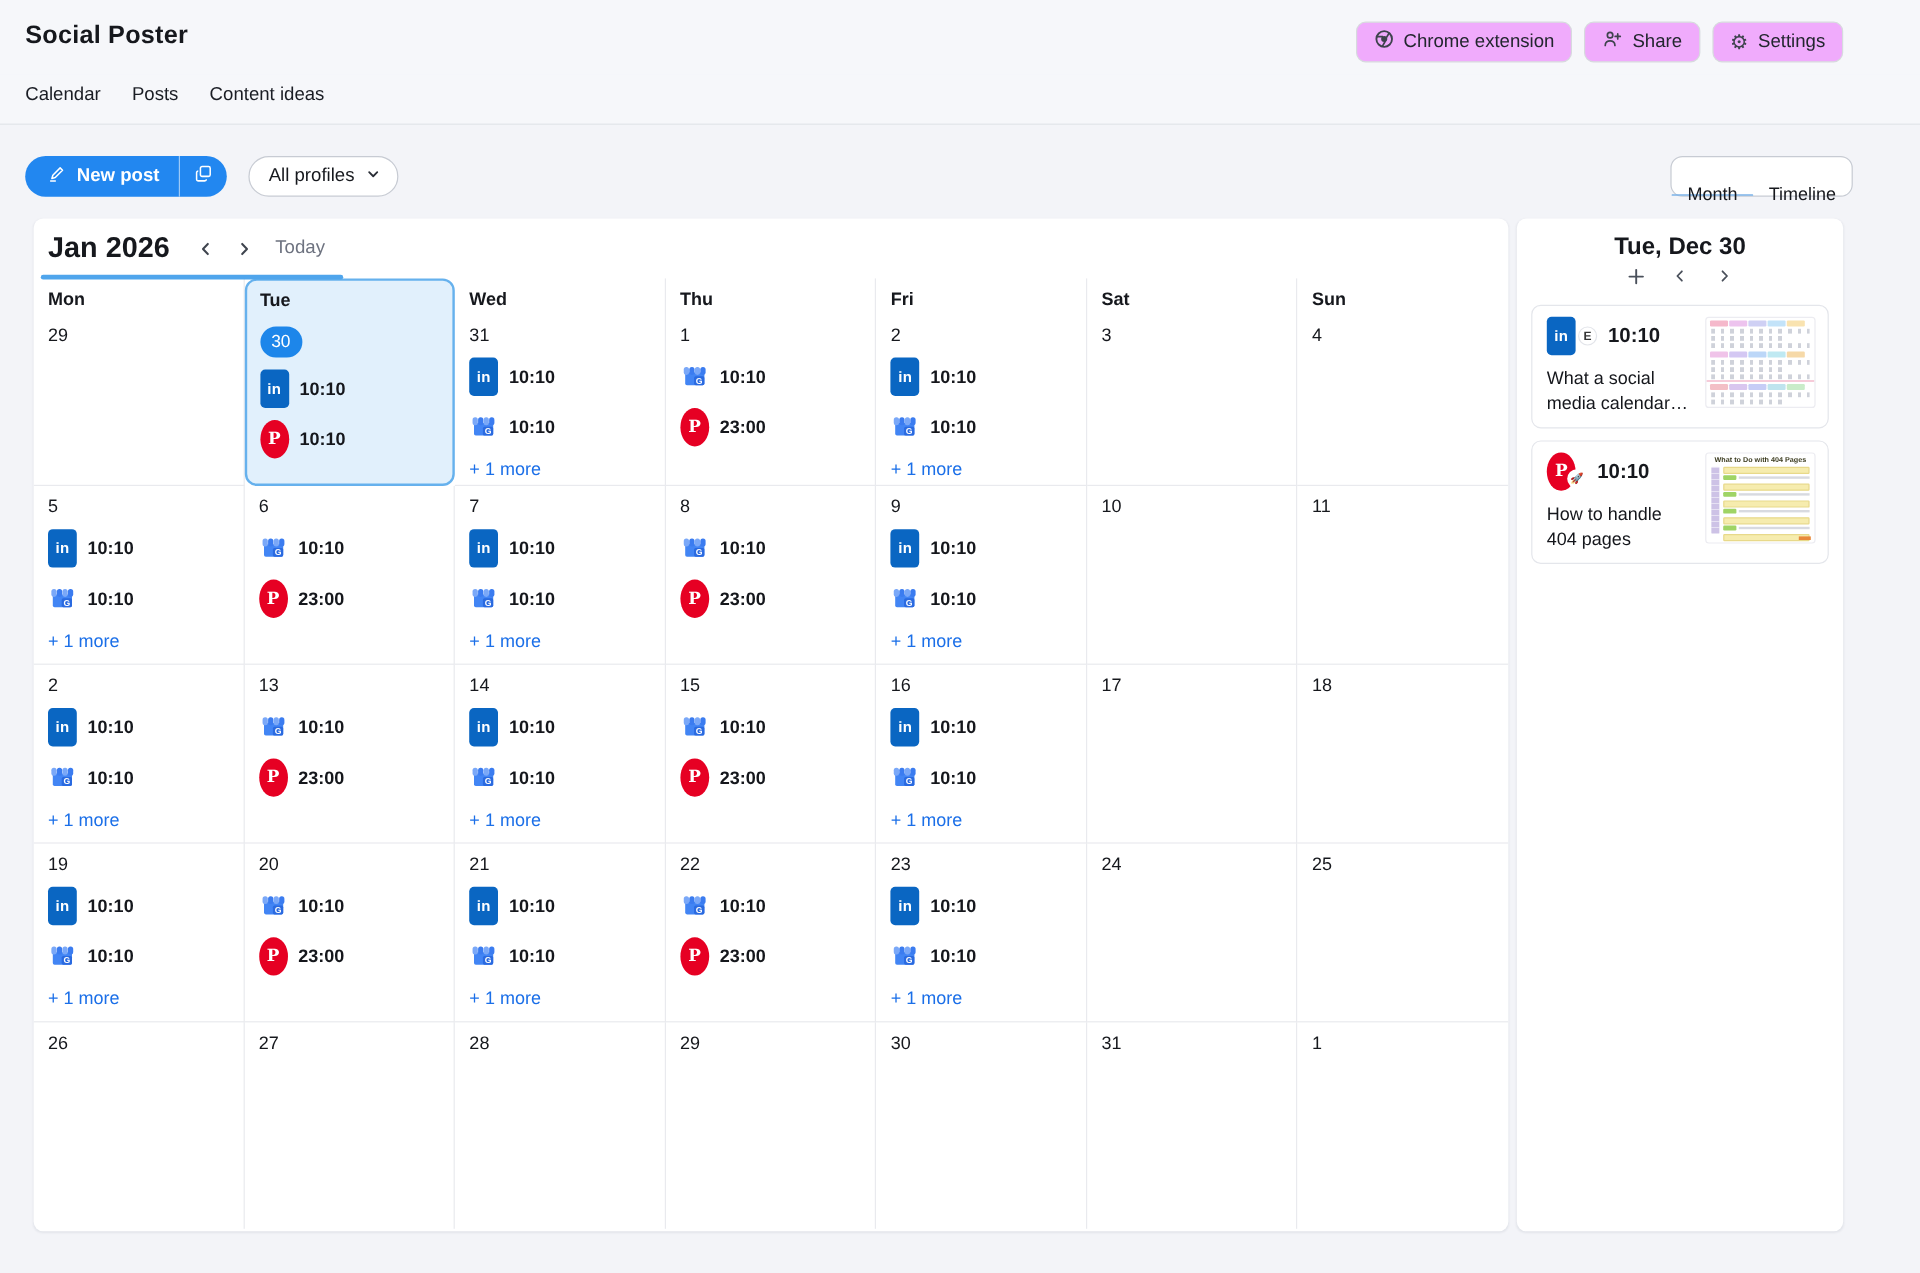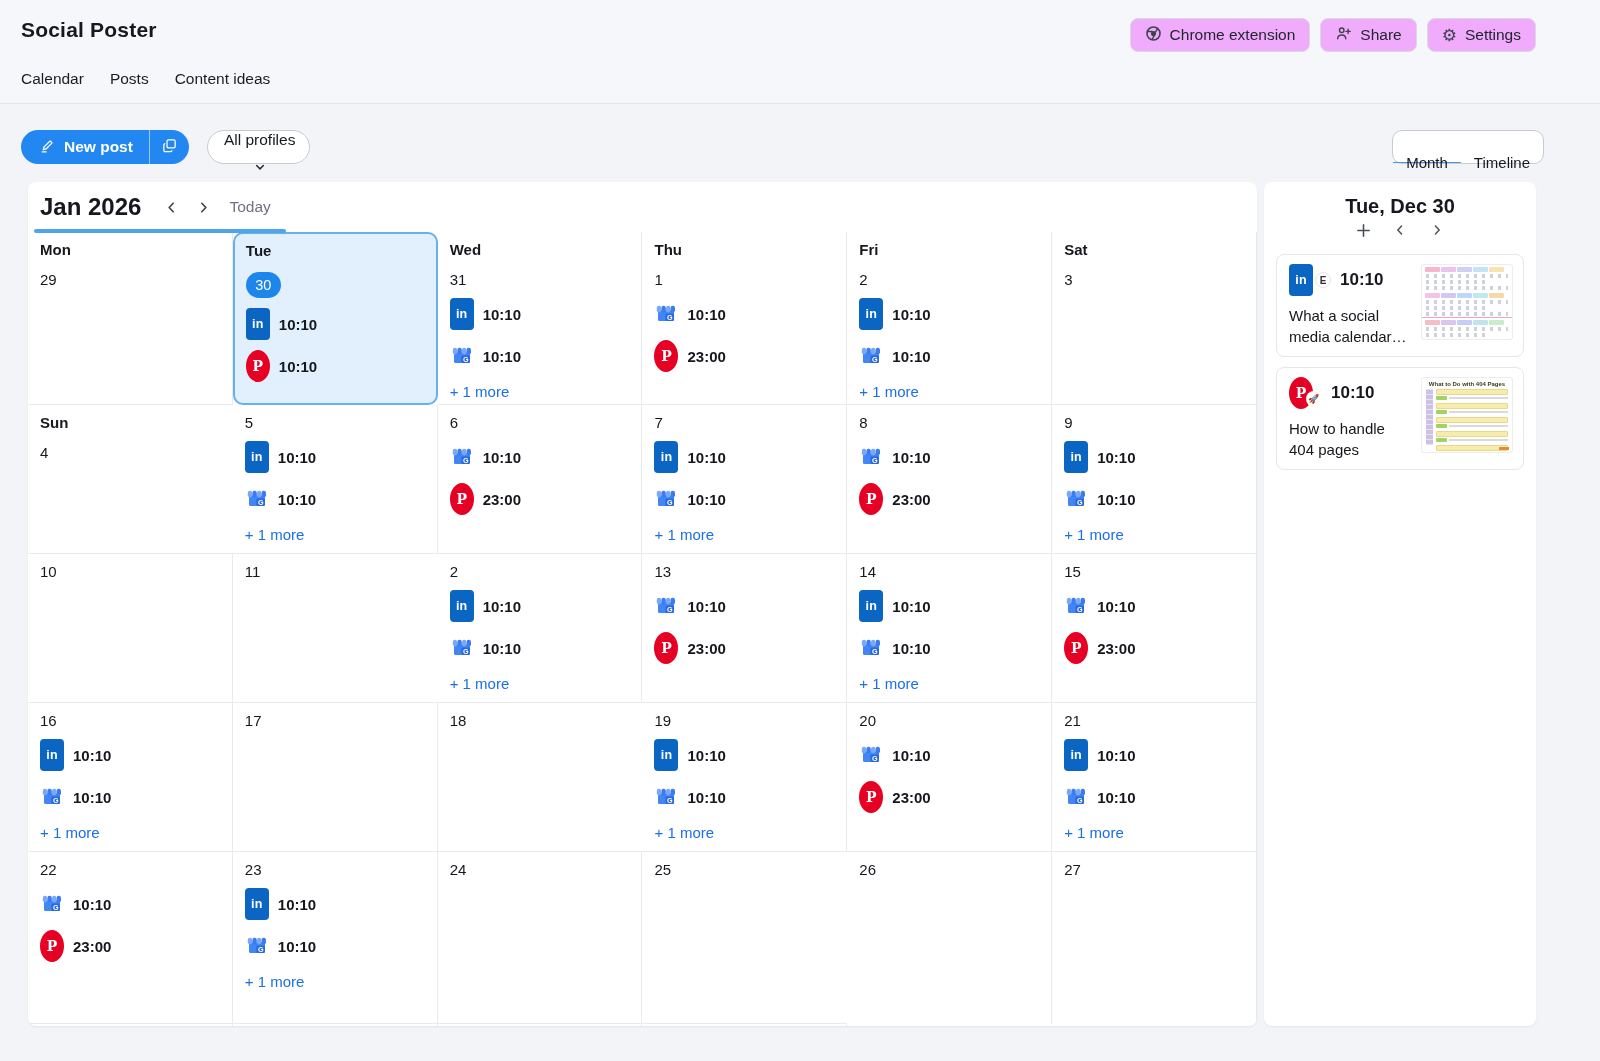--- a/index.html
+++ b/index.html
@@ -25,38 +25,38 @@
   
   .toolbar { display:flex; align-items:center; margin:26px 56px 0 21px; }
   .newpost { display:flex; height:34px; border-radius:17px; overflow:hidden;
              background:#2287f0; color:#fff; cursor:pointer; }
   .newpost-main { display:flex; align-items:center; gap:8px; padding:0 16px 0 18px;
                   font-size:15.5px; font-weight:600; }
   .newpost-sep { width:1px; background:rgba(255,255,255,.55); margin:0; }
   .newpost-copy { display:flex; align-items:center; padding:0 11px; }
   .profiles { display:flex; align-items:center; gap:10px; height:34px; margin-left:18px;
               padding:0 14px 0 16px; background:#fff; border:1px solid #c7cbd3;
-              border-radius:17px; font-size:15.5px; cursor:pointer;flex-direction:column; }
+              border-radius:17px; font-size:15.5px; cursor:pointer; }
   .seg { display:flex; margin-left:auto; background:#fff; border:1px solid #c7cbd3;
          border-radius:10px; height:34px; }
   .seg-opt { display:flex; align-items:center; padding:0 13px; font-size:15px;
              cursor:pointer; border-radius:9px;margin-top:31px; }
   .seg-opt.selected { background:#d9ecfd; box-shadow:inset 0 0 0 1.5px #4c95de; }
   
   .main { display:flex; gap:7px; padding:18px 64px 0 28px; }
   .card { background:#fff; border-radius:8px; box-shadow:0 1px 2px rgba(20,30,50,.07); }
   .cal-card { flex:1; height:844px; position:relative; overflow:hidden; }
   .cal-head { display:flex; align-items:center; height:50px; padding:0 14px 0 12px; }
   .cal-title { font-size:24px; font-weight:700; margin-right:14px; }
   .nav-btn { width:32px; height:32px; display:flex; align-items:center; justify-content:center;
              cursor:pointer; border-radius:6px; }
   .today-btn { font-size:15.5px; color:#6e7380; margin-left:10px; cursor:pointer; }
   .scroll-thumb { position:absolute; top:47px; left:6px; width:252px; height:4px;
                   background:#4fa5ec; border-radius:2px; }
-  .grid { display:grid; grid-template-columns:repeat(6,1fr);
+  .grid { display:grid; grid-template-columns:repeat(7,1fr);
           grid-template-rows:173px 149px 149px 149px 172px; }
   .cal-cell { border-right:1px solid #e9eaee; border-bottom:1px solid #e9eaee;
               padding:9px 12px; cursor:pointer; }
   .cal-cell.col7 { border-right:none; }
   .cal-cell.lastrow { border-bottom:none; }
   .cal-cell.today { background:#e1f0fc; border:2px solid #66b1ed; border-radius:10px;
                     padding:8px 11px; }
   .wd { font-weight:700; font-size:15px; margin-bottom:13px; }
   .daynum { font-size:15px; }
   .pill { display:inline-flex; align-items:center; justify-content:center;

